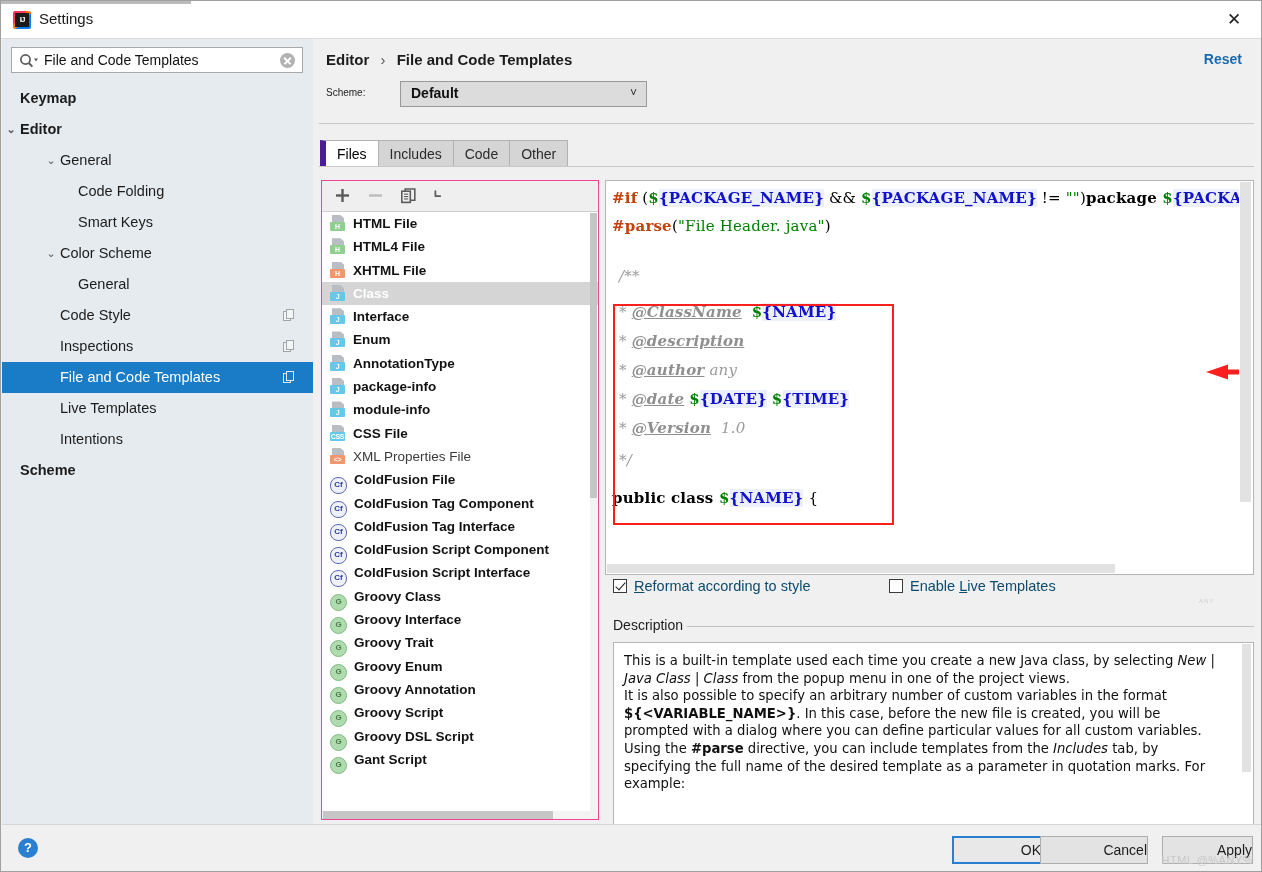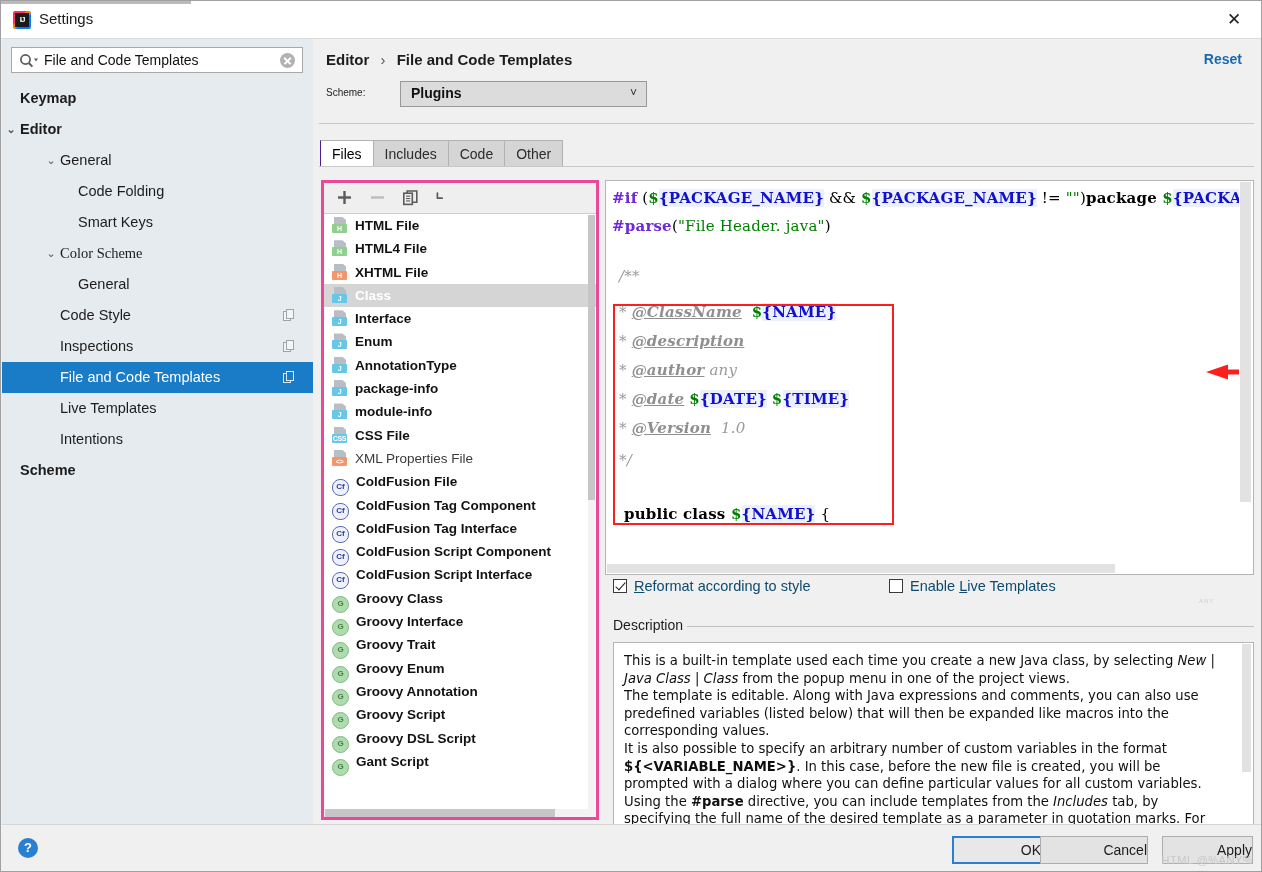--- a/index.html
+++ b/index.html
@@ -240,40 +240,40 @@
     line-height: 26px;
     padding: 0 11px;
     font-size: 14px;
     color: #2b2b2b;
     background: #d5d5d5;
     border: 1px solid #b2b2b2;
     border-left: none;
     box-sizing: border-box;
     cursor: pointer;
   }
-  .tab:first-child { border-left: 1px solid #4c1d95; }
+  .tab:first-child { border-left: 6px solid #4c1d95; }
   .tab.active {
     background: #ffffff;
     border-bottom-color: #ffffff;
     font-weight: normal;
     color: #000;
   }
   .tabs-underline {
     position: absolute;
     left: 6px; top: 127px;
     width: 935px; height: 1px;
     background: #c8c8c8;
   }
 
   
   .list-panel {
     position: absolute;
     left: 8px; top: 141px;
     width: 278px; height: 640px;
-    border: 3px solid #ec4899;
+    border: 1px solid #ec4899;
     background: #ffffff;
     box-sizing: border-box;
     overflow: hidden;
   }
   .list-toolbar {
     position: absolute;
     left: 0; top: 0;
     width: 276px; height: 31px;
     background: #efefef;
     border-bottom: 1px solid #cfcfcf;
@@ -387,21 +387,21 @@
   }
   .code-line {
     position: absolute;
     left: 6px;
     white-space: pre;
     font-family: "DejaVu Serif", serif;
     font-size: 15px;
     line-height: 18px;
     letter-spacing: .2px;
   }
-  .kw-hash   { color: #6d28d9; font-weight: bold; text-align: right; }
+  .kw-hash   { color: #c2410c; font-weight: bold; text-align: right; }
   .kw-dollar { color: #008000; font-weight: bold; }
   .kw-var    { color: #1111cc; font-weight: bold; background: #ecf0fb; }
   .kw-str    { color: #008000; }
   .kw-plain  { color: #000000; }
   .kw-pkg    { color: #000000; font-weight: bold; }
   .cmt       { color: #9a9a9a; font-style: italic; }
   .cmt-tag   { color: #8f8f8f; font-style: italic; font-weight: bold; text-decoration: underline; }
 
   .red-box {
     position: absolute;
@@ -613,21 +613,21 @@
           <span class="tree-label" style="left: 58px;">General</span>
         </div>
         <div class="tree-row">
           <span class="tree-label" style="left: 76px;">Code Folding</span>
         </div>
         <div class="tree-row">
           <span class="tree-label" style="left: 76px;">Smart Keys</span>
         </div>
         <div class="tree-row">
           <span class="chev" style="left: 42px;">⌄</span>
-          <span class="tree-label" style="left: 58px; font-family: Liberation Serif, serif;">Color Scheme</span>
+          <span class="tree-label" style="left: 58px;">Color Scheme</span>
         </div>
         <div class="tree-row">
           <span class="tree-label" style="left: 76px;">General</span>
         </div>
         <div class="tree-row">
           <span class="tree-label" style="left: 58px;">Code Style</span>
           <span class="tree-copy-icon">
             <span class="b1"></span>
             <span class="b2"></span>
           </span>
@@ -662,21 +662,21 @@
 
     <div class="breadcrumb">
       <span>Editor</span>
       <span class="sep">›</span>
       <span>File and Code Templates</span>
     </div>
     <div class="reset-link">Reset</div>
 
     <div class="scheme-label">Scheme:</div>
     <div class="scheme-select">
-      <span class="val">Plugins</span>
+      <span class="val">Default</span>
       <span class="chevd">˅</span>
     </div>
     <div class="hr-under-scheme"></div>
 
     <div class="tabs" id="tabs-container">
         <div class="tab active">Files</div>
         <div class="tab">Includes</div>
         <div class="tab">Code</div>
         <div class="tab">Other</div>
       </div>
@@ -753,21 +753,21 @@
         <div class="code-line" style="top:36px;"><span class="kw-hash">#parse</span><span class="kw-plain">(</span><span class="kw-str">"File Header. java"</span><span class="kw-plain">)</span></div>
 
         <div class="code-line" style="top:86px;left:13px;"><span class="cmt">/**</span></div>
         <div class="code-line" style="top:122px;left:13px;"><span class="cmt">* </span><span class="cmt-tag">@ClassName</span><span class="cmt">  </span><span class="kw-dollar">$</span><span class="kw-var">{NAME}</span></div>
         <div class="code-line" style="top:151px;left:13px;"><span class="cmt">* </span><span class="cmt-tag">@description</span></div>
         <div class="code-line" style="top:180px;left:13px;"><span class="cmt">* </span><span class="cmt-tag">@author</span><span class="cmt"> any</span></div>
         <div class="code-line" style="top:209px;left:13px;"><span class="cmt">* </span><span class="cmt-tag">@date</span><span class="cmt"> </span><span class="kw-dollar">$</span><span class="kw-var">{DATE}</span><span class="cmt"> </span><span class="kw-dollar">$</span><span class="kw-var">{TIME}</span></div>
         <div class="code-line" style="top:238px;left:13px;"><span class="cmt">* </span><span class="cmt-tag">@Version</span><span class="cmt">  1.0</span></div>
         <div class="code-line" style="top:270px;left:13px;"><span class="cmt">*/</span></div>
 
-        <div class="code-line" style="top:324px;margin-left:12px;"><span class="kw-pkg">public class </span><span class="kw-dollar">$</span><span class="kw-var">{NAME}</span><span class="kw-plain"> {</span></div>
+        <div class="code-line" style="top:308px;"><span class="kw-pkg">public class </span><span class="kw-dollar">$</span><span class="kw-var">{NAME}</span><span class="kw-plain"> {</span></div>
 
         <div class="red-box"></div>
 
         <svg class="annot-arrow" viewBox="0 0 100 18">
           <path d="M0 9 L22 1.5 L22 6.5 L100 6.5 L100 11.5 L22 11.5 L22 16.5 Z" fill="#fb2020"></path>
         </svg>
 
       </div>
 
       <div class="ed-vscroll">
@@ -786,21 +786,20 @@
         <span class="box"></span><span>Enable </span><span class="mn">L</span><span>ive Templates</span>
       </label>
       <span class="cb-watermark">ANY</span>
     </div>
 
     <div class="desc-title">Description</div>
     <div class="desc-rule"></div>
     <div class="desc-panel">
       <div class="desc-body" id="desc-body">
           <div><span>This is a built-in template used each time you create a new Java class, by selecting </span><i>New</i><span> | </span><i>Java Class</i><span> | </span><i>Class</i><span> from the popup menu in one of the project views.</span></div>
-          <div><span>The template is editable. Along with Java expressions and comments, you can also use predefined variables (listed below) that will then be expanded like macros into the corresponding values.</span></div>
           <div><span>It is also possible to specify an arbitrary number of custom variables in the format </span><b>${&lt;VARIABLE_NAME&gt;}</b><span>. In this case, before the new file is created, you will be prompted with a dialog where you can define particular values for all custom variables.</span></div>
           <div><span>Using the </span><b>#parse</b><span> directive, you can include templates from the </span><i>Includes</i><span> tab, by specifying the full name of the desired template as a parameter in quotation marks. For example:</span></div>
         </div>
       <div class="desc-vscroll">
         <div class="thumb"></div>
       </div>
     </div>
   </div>
 
   <div class="footer">

